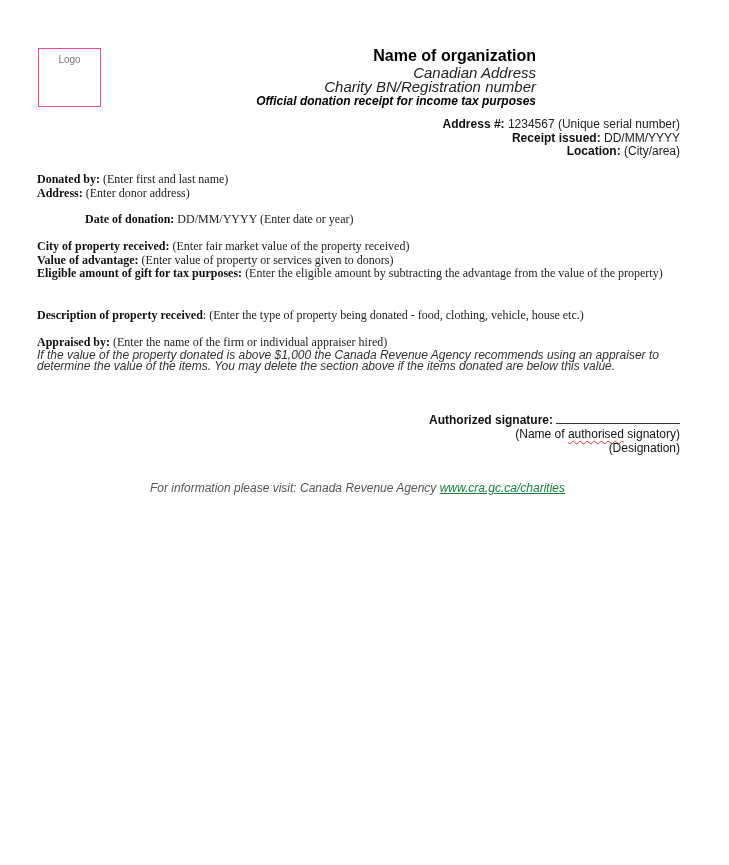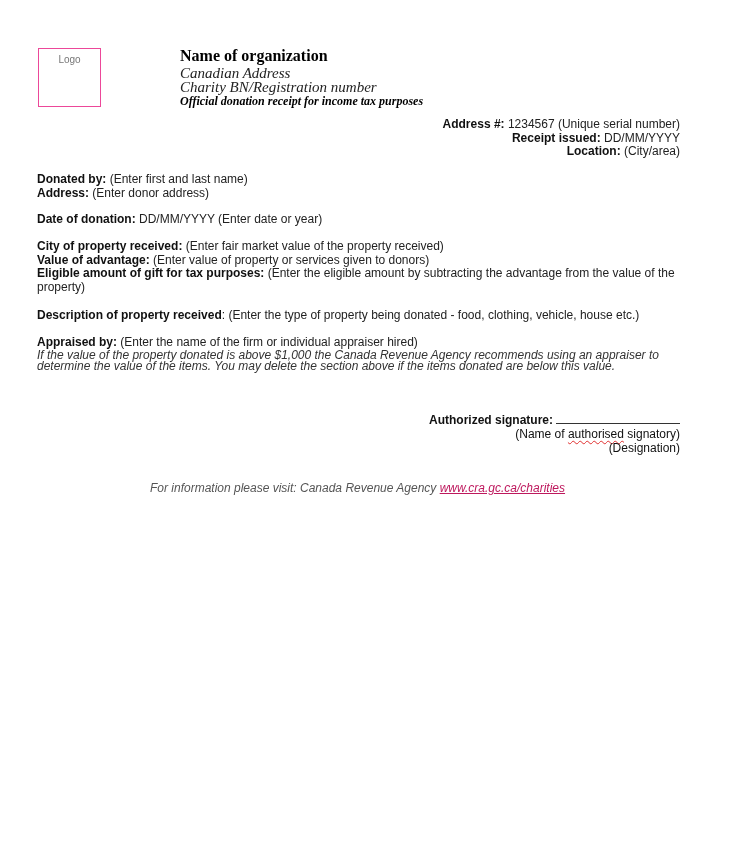--- a/index.html
+++ b/index.html
@@ -30,23 +30,22 @@
       box-sizing: border-box;
       text-align: center;
       color: #777777;
       font-size: 10px;
       padding-top: 5px;
     }
     .org-header {
       position: absolute;
       left: 180px; top: 46px;
       width: 356px;
-      text-align: left;
+      text-align: right;
       line-height: 14px;
-      font-family: Liberation Serif, serif;
     }
     .org-name {
       font-weight: bold;
       font-size: 16px;
       line-height: 20px;
       color: #000000;
     }
     .org-sub {
       font-style: italic;
       font-size: 15px;
@@ -67,21 +66,21 @@
     }
     .lbl { font-weight: bold; color: #111111; }
     .val { color: #222222; }
     .field-block {
       position: absolute;
       left: 37px;
       width: 640px;
       font-size: 12px;
       line-height: 13.5px;
     }
-    .field-line { display: block; }
+    .field-line { display: block; font-family: Liberation Serif, serif; }
     .note {
       font-style: italic;
       font-size: 12px;
       line-height: 11px;
       color: #333333;
       width: 640px;
     }
     .sig-block {
       position: absolute;
       right: 49px; top: 413px;
@@ -105,21 +104,21 @@
     .footer {
       position: absolute;
       left: 0; top: 481px;
       width: 715px;
       text-align: center;
       font-style: italic;
       font-size: 12px;
       color: #555555;
     }
     .footer-link {
-      color: #be185d;
+      color: #15803d;
       text-decoration: underline;
       cursor: pointer;
     }
   </style>
 </head>
 <body>
 
 <div class="page">
 
   <div class="logo-box">
@@ -147,21 +146,21 @@
 
   <div class="field-block" style="top:173px;">
     <span class="field-line">
       <span class="lbl">Donated by:</span><span class="val"> (Enter first and last name)</span>
     </span>
     <span class="field-line">
       <span class="lbl">Address:</span><span class="val"> (Enter donor address)</span>
     </span>
   </div>
 
-  <div class="field-block" style="top:213px;">
+  <div class="field-block" style="top:213px;margin-left:48px;">
     <span class="field-line">
       <span class="lbl">Date of donation:</span><span class="val"> DD/MM/YYYY (Enter date or year)</span>
     </span>
   </div>
 
   <div class="field-block" style="top:240px;">
     <span class="field-line">
       <span class="lbl">City of property received:</span><span class="val"> (Enter fair market value of the property received)</span>
     </span>
     <span class="field-line">

